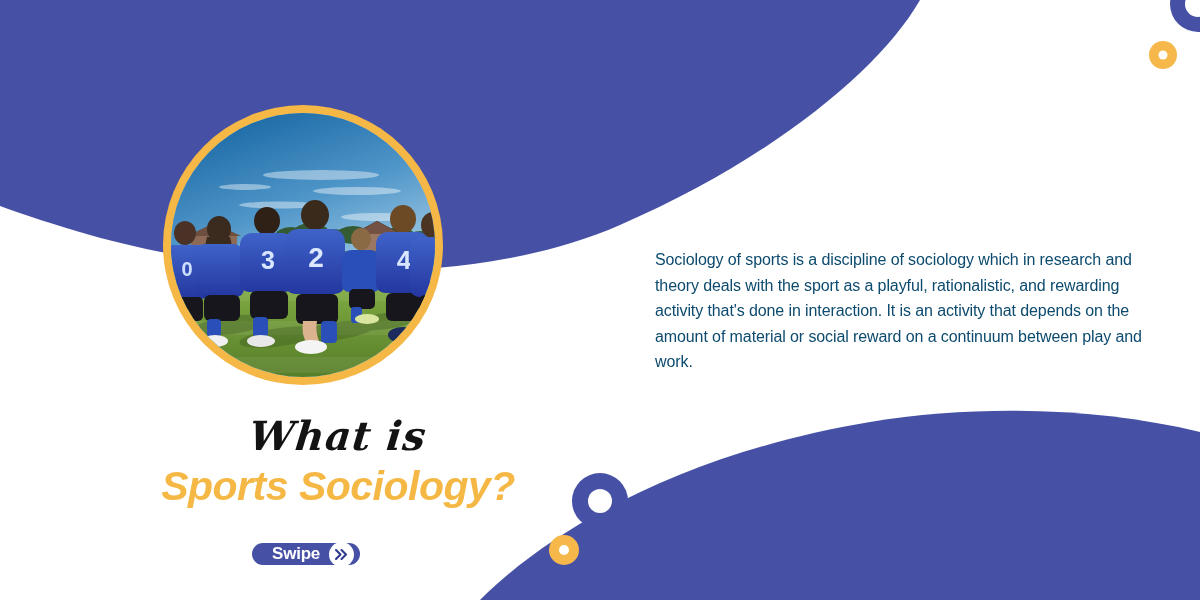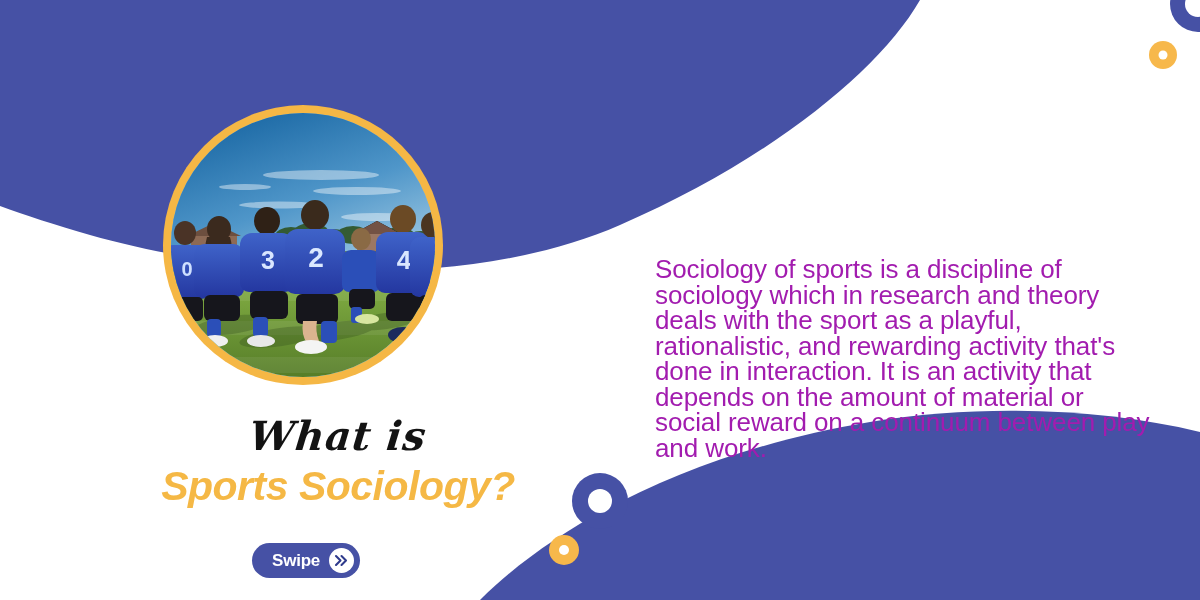--- a/index.html
+++ b/index.html
@@ -24,21 +24,21 @@
   }
   #photo-inner{
     width:100%;height:100%;border-radius:50%;overflow:hidden;position:relative;
     background:#7fb4d8;
   }
   #photo-svg{display:block;width:100%;height:100%;}
 
   
   #body-copy{
     position:absolute;left:655px;top:231px;width:496px;
-    font-size:26px;line-height:25.5px;color:#a21caf;
+    font-size:16px;line-height:25.5px;color:#0c4a6e;
     font-family:"Liberation Sans", sans-serif;
     letter-spacing:-0.1px;
   }
 
   
   #headline{position:absolute;left:128px;top:414px;width:420px;}
   #headline-script{
     font-family:"DejaVu Serif", serif;
     font-style:italic;font-weight:700;
     font-size:40px;line-height:44px;color:#131313;
@@ -49,21 +49,21 @@
   #headline-main{
     font-family:"Liberation Sans", sans-serif;
     font-weight:700;font-size:41px;line-height:52px;
     color:#F5B845;text-align:center;letter-spacing:-0.5px;
     margin-top:2px;
     font-style:italic;
   }
 
   
   #swipe-button{
-    position:absolute;left:252px;top:543px;height:35px;
+    position:absolute;left:252px;top:543px;height:22px;
     display:flex;align-items:center;gap:9px;
     padding:0 6px 0 20px;
     background:#4651A5;border-radius:999px;
     cursor:pointer;border:none;
   }
   #swipe-label{
     color:#ffffff;font-size:17px;font-weight:700;
     font-family:"Liberation Sans", sans-serif;letter-spacing:-0.2px;
   }
   #swipe-chevron-circle{

